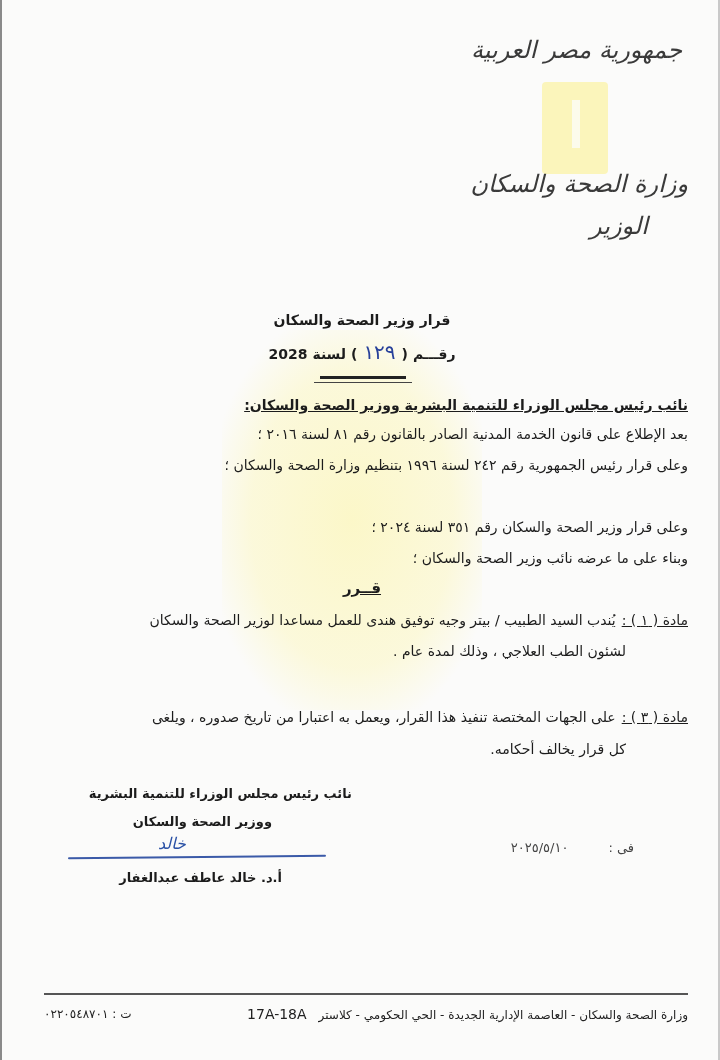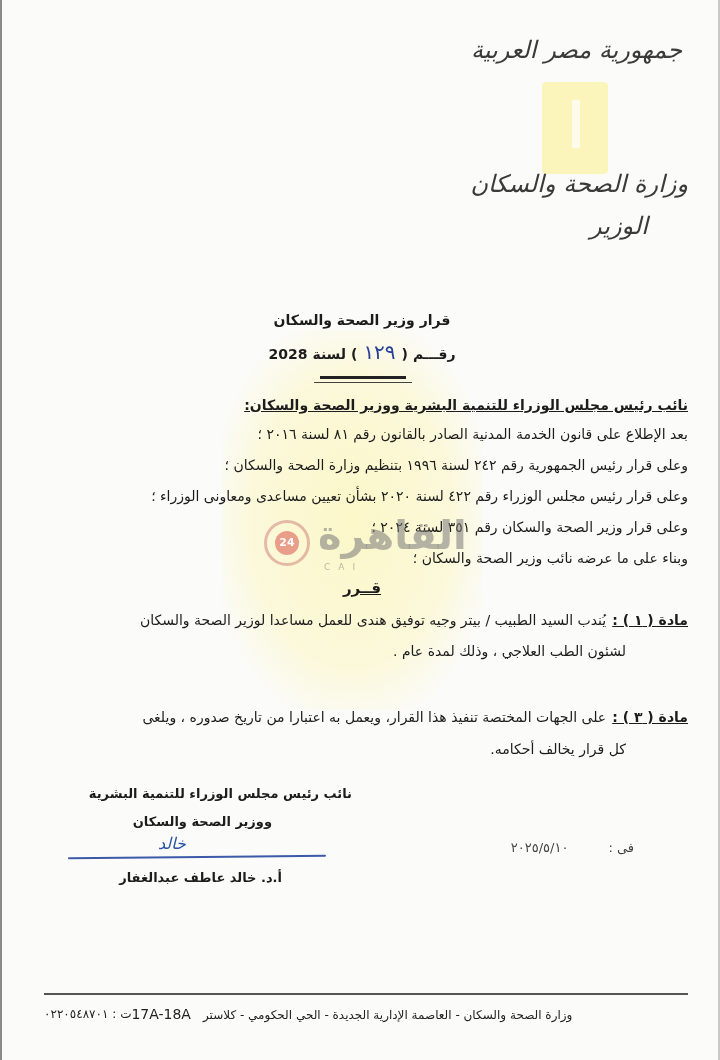--- a/index.html
+++ b/index.html
@@ -46,41 +46,41 @@
     .pre1 { top: 424px; }
     .pre2 { top: 455px; }
     .pre3 { top: 486px; }
     .pre4 { top: 517px; }
     .pre5 { top: 548px; }
 
     .decides { position: absolute; left: 0; width: 720px; top: 579px; text-align: center; direction: rtl; font-weight: bold; font-size: 15px; }
     .decides span { text-decoration: underline; letter-spacing: 6px; }
 
     .article { position: absolute; right: 30px; width: 670px; direction: rtl; text-align: right; font-size: 14px; }
-    .article .lbl { font-weight: bold; text-decoration: underline; margin-left: 6px; }
+    .article .lbl { font-weight: normal; text-decoration: underline; margin-left: 6px; }
     .art1 { top: 612px; }
     .art1b { top: 643px; right: 92px; }
     .art2 { top: 676px; }
     .art3 { top: 709px; }
     .art3b { top: 741px; right: 92px; }
 
     
     .sig { position: absolute; direction: rtl; text-align: right; font-weight: bold; font-size: 13px; }
     .sig-t1 { top: 786px; left: 60px; width: 290px; }
     .sig-t2 { top: 814px; left: 110px; width: 160px; }
     .sig-scrawl { position: absolute; top: 834px; left: 120px; width: 100px; height: 26px; color: #2b52a6; font-style: italic; font-size: 16px; direction: rtl; text-align: center; font-family: "DejaVu Serif", serif; }
     .sig-line { position: absolute; top: 856px; left: 66px; width: 258px; height: 2px; background: #3b5aa8; border-radius: 2px; transform: rotate(-0.6deg); }
     .sig-name { top: 870px; left: 110px; width: 170px; }
 
     .date { position: absolute; top: 840px; right: 84px; direction: rtl; font-size: 13px; color: #444; }
     .date .val { margin-right: 40px; letter-spacing: 1px; }
 
     
     .foot-rule { position: absolute; left: 42px; top: 993px; width: 644px; height: 2px; background: #555; }
-    .footer { position: absolute; top: 1006px; left: 42px; width: 644px; font-size: 12px; color: #222; display: flex; align-items: center; }
+    .footer { position: absolute; top: 1006px; left: 42px; width: 644px; font-size: 12px; color: #222; display: flex; justify-content: space-between; align-items: center; }
     .foot-addr { direction: rtl; }
     .foot-addr .code { font-size: 14px; margin-right: 12px; direction: ltr; display: inline-block; }
     .foot-tel { direction: rtl; }
 
     
     .wm { position: absolute; left: 262px; top: 512px; width: 210px; height: 70px; }
     .wm-clock { position: absolute; left: 0; top: 8px; width: 46px; height: 46px; border: 3px solid rgba(215,150,140,.65); border-radius: 50%; }
     .wm-clock-inner { position: absolute; left: 8px; top: 8px; width: 24px; height: 24px; background: rgba(225,120,105,.7); border-radius: 50%; color: #fff; font-size: 11px; text-align: center; line-height: 24px; font-weight: bold; }
     .wm-text { position: absolute; left: 54px; top: 0; font-size: 40px; font-weight: bold; color: rgba(120,120,120,.55); direction: rtl; font-family: "DejaVu Sans", sans-serif; }
     .wm-sub { position: absolute; left: 60px; top: 50px; font-size: 9px; letter-spacing: 8px; color: rgba(140,140,140,.6); }
@@ -101,31 +101,23 @@
   <div class="title title-2">
     <span>رقـــم (</span><span class="num">١٢٩</span><span>) لسنة 2028</span>
   </div>
   <div class="rule-thick"></div>
   <div class="rule-thin"></div>
 
   <div class="body heading-issuer">نائب رئيس مجلس الوزراء للتنمية البشرية ووزير الصحة والسكان:</div>
 
   <div class="body line pre1">بعد الإطلاع على قانون الخدمة المدنية الصادر بالقانون رقم ٨١ لسنة ٢٠١٦ ؛</div>
   <div class="body line pre2">وعلى قرار رئيس الجمهورية رقم ٢٤٢ لسنة ١٩٩٦ بتنظيم وزارة الصحة والسكان ؛</div>
-  <div class="body line pre3">وعلى قرار رئيس مجلس الوزراء رقم ٤٢٢ لسنة ٢٠٢٠ بشأن تعيين مساعدى ومعاونى الوزراء ؛</div>
   <div class="body line pre4">وعلى قرار وزير الصحة والسكان رقم ٣٥١ لسنة ٢٠٢٤ ؛</div>
   <div class="body line pre5">وبناء على ما عرضه نائب وزير الصحة والسكان ؛</div>
 
-  <div class="wm">
-    <div class="wm-clock">
-      <div class="wm-clock-inner">24</div>
-    </div>
-    <div class="wm-text">القاهرة</div>
-    <div class="wm-sub">CAI</div>
-  </div>
 
   <div class="decides"><span>قــرر</span></div>
 
   <div class="article art1">
     <span class="lbl">مادة ( ١ ) :</span><span>يُندب السيد الطبيب / بيتر وجيه توفيق هندى للعمل مساعدا لوزير الصحة والسكان</span>
   </div>
   <div class="article art1b">لشئون الطب العلاجي ، وذلك لمدة عام .</div>
 
 
   <div class="article art3">

